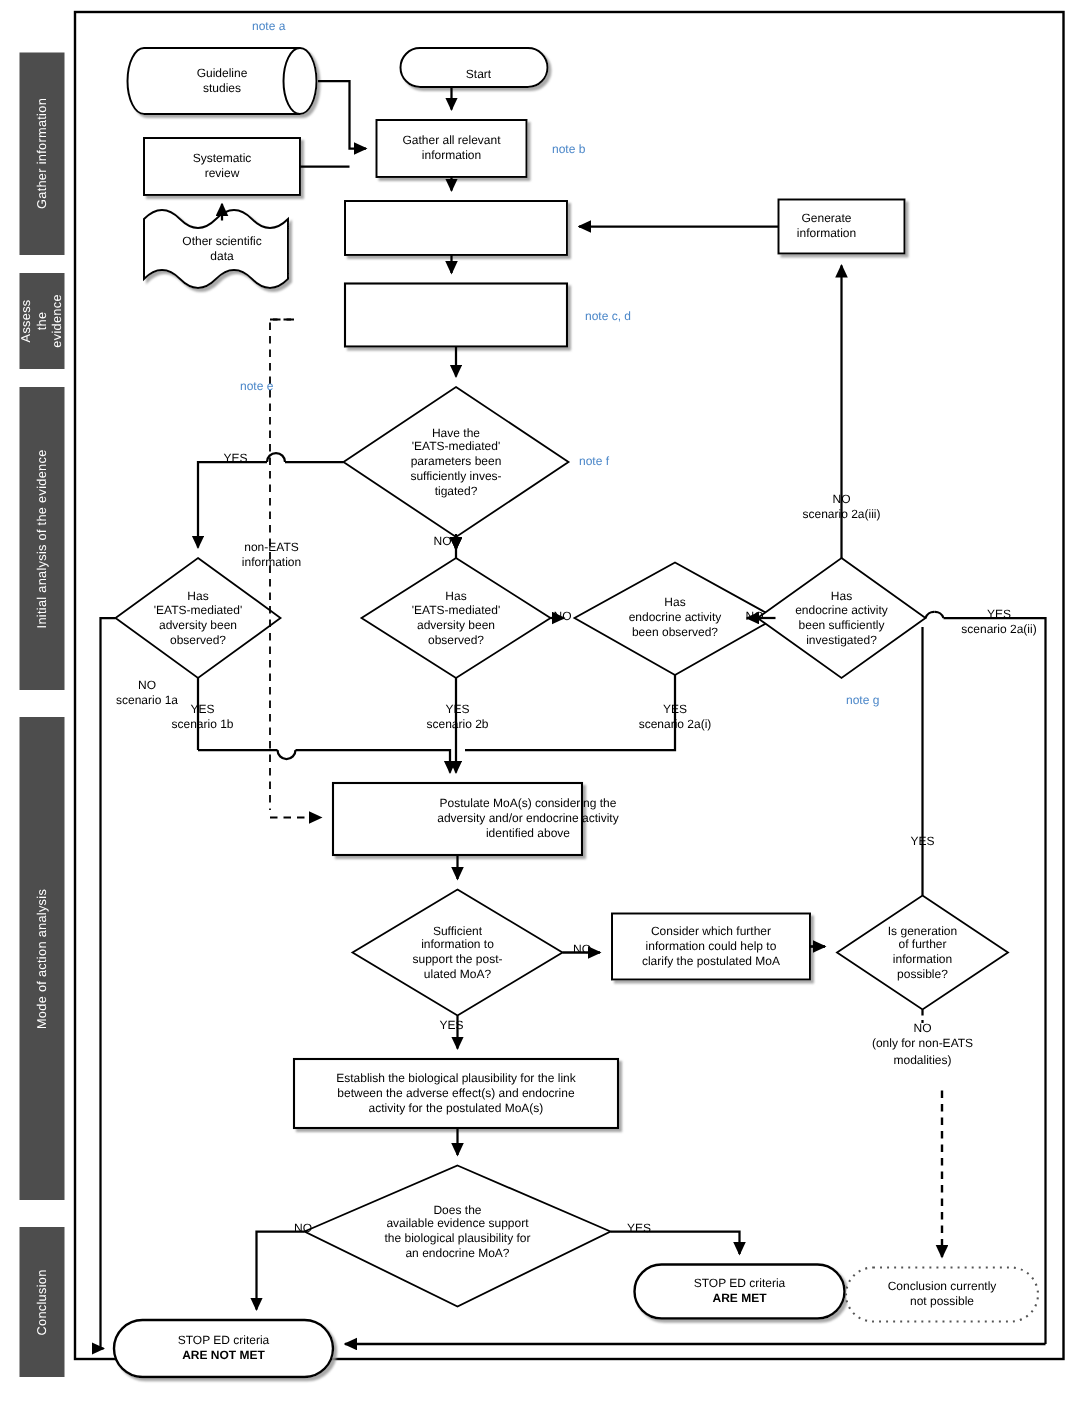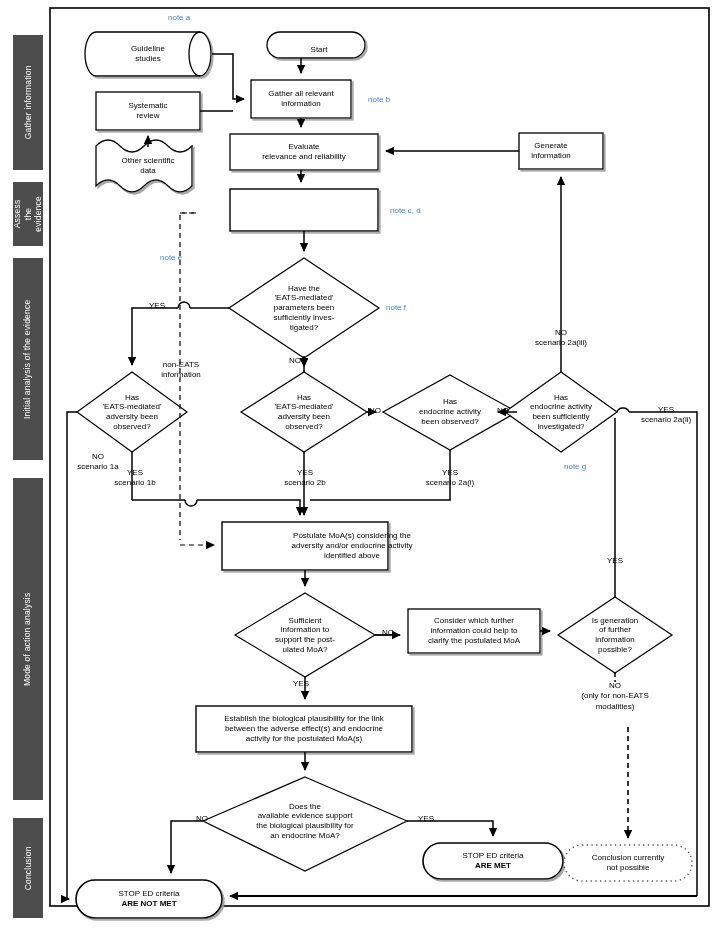--- a/index.html
+++ b/index.html
@@ -199,22 +199,20 @@
 
   <div class="nodetext" style="left:100px;top:32px;width:96px;height:44px;">Guideline
 studies</div>
   <div class="nodetext" style="left:96px;top:92px;width:104px;height:38px;">Systematic
 review</div>
   <div class="nodetext" style="left:96px;top:146px;width:104px;height:40px;">Other scientific
 data</div>
   <div class="nodetext" style="left:270px;top:32px;width:98px;height:36px;">Start</div>
   <div class="nodetext" style="left:251px;top:80px;width:100px;height:38px;">Gather all relevant
 information</div>
-  <div class="nodetext" style="left:230px;top:134px;width:148px;height:36px;">Evaluate
-relevance and reliability</div>
   <div class="nodetext" style="left:519px;top:133px;width:64px;height:36px;">Generate
 information</div>
 
   <div class="nodetext" style="left:249px;top:266px;width:110px;height:84px;">Have the
 'EATS-mediated'
 parameters been
 sufficiently  inves-
 tigated?</div>
   <div class="nodetext" style="left:82px;top:380px;width:100px;height:64px;">Has
 'EATS-mediated'

